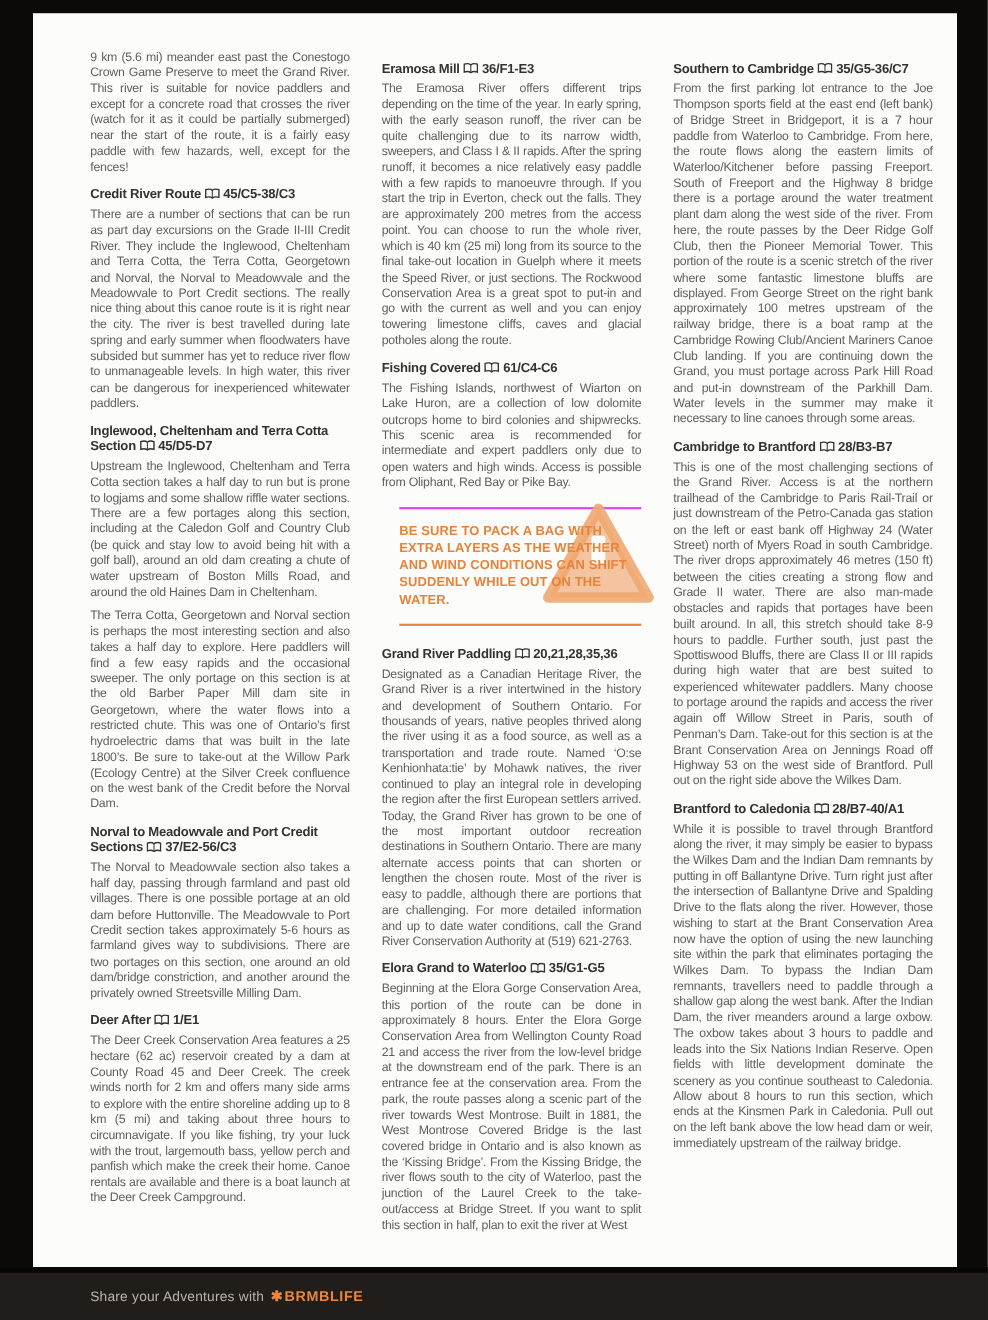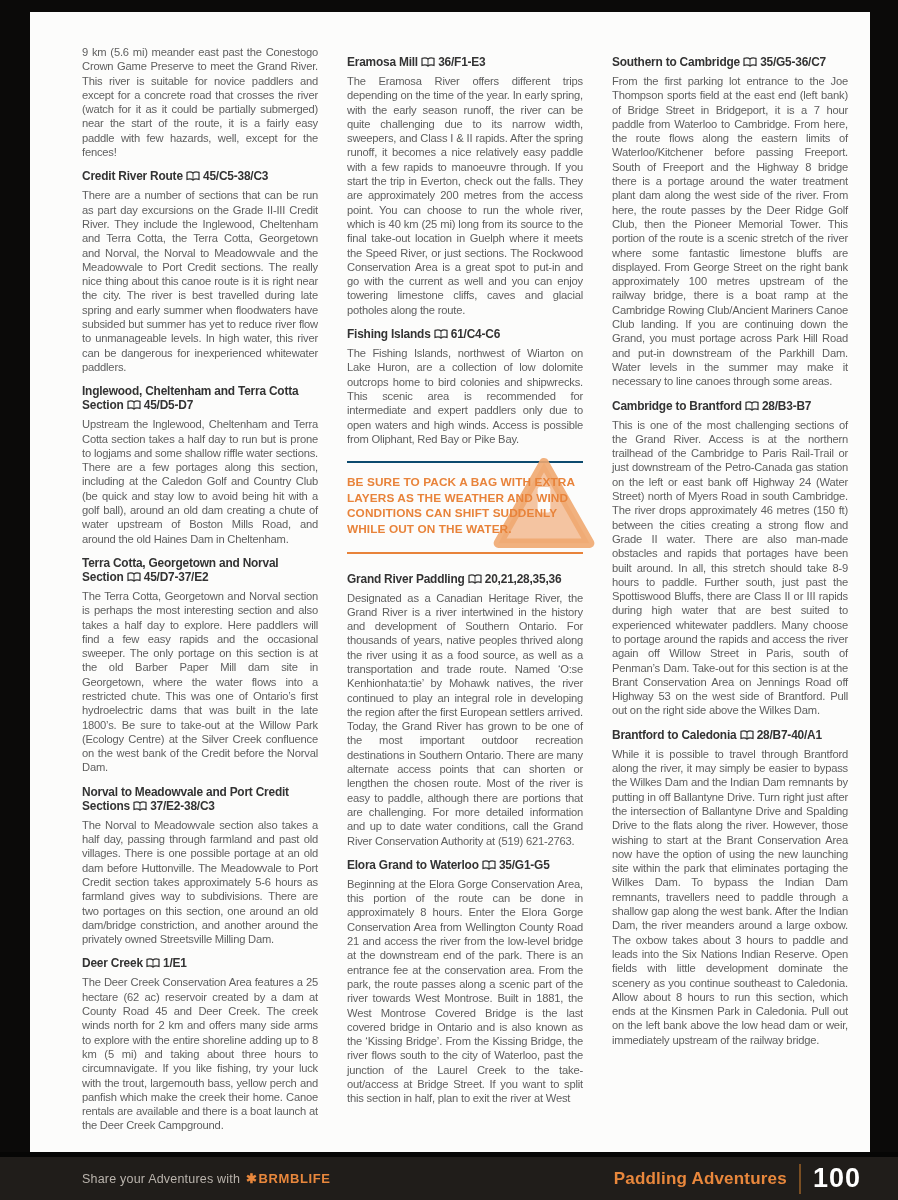--- a/index.html
+++ b/index.html
@@ -19,35 +19,35 @@
     font-size:11.2px; line-height:14.3px; color:#5e5e5e;
     text-align:justify; letter-spacing:-0.2px; margin:0 0 7px 0;
   }
   h3.sec-h {
     font-size:11.9px; line-height:14px; color:#333; font-weight:bold;
     letter-spacing:-0.2px; margin:10px 0 5px 0;
   }
   .sec-ref { white-space:nowrap; }
   .map-icon { width:14px; height:10px; color:#333; vertical-align:-1px; }
   .callout {
-    position:relative; margin:15px 0 18px 0;
-    border-top:2px solid #0c4a6e; border-bottom:2px solid #e8833a;
+    position:relative; margin:15px 0 18px 16px;
+    border-top:2px solid #d946ef; border-bottom:2px solid #e8833a;
     padding:12px 0 14px 0;
   }
   .warn-tri { position:absolute; width:106px; height:98px; right:-14px; top:-8px; z-index:0; }
   .callout-text {
     position:relative; z-index:1; margin:0;
     color:#e8833a; font-weight:bold; font-size:11.8px; line-height:15.6px;
     letter-spacing:0.1px; text-align:left;
   }
   footer {
     position:absolute; left:0; right:0; bottom:0; height:48px;
     background:#201d1a; border-top:5px solid #060605;
     display:flex; align-items:center; justify-content:space-between;
-    padding:0 37px 0 82px;
+    padding:0 24px 0 82px;
     margin-top:44px;
   }
   .f-left { color:#b9b3ac; font-size:12.5px; letter-spacing:0.2px; }
   .hashtag { color:#e8873c; font-weight:bold; font-size:13px; letter-spacing:0.6px; margin-left:6px; }
   .logo-glyph { font-size:13px; margin-right:1px; }
   .f-right { display:flex; align-items:center; }
   .f-section { color:#e8873c; font-size:17px; font-weight:bold; letter-spacing:0.2px; }
   .f-div { width:2px; height:30px; background:#7a4e22; margin:0 12px; }
   .f-num { color:#ffffff; font-size:27px; font-weight:bold; letter-spacing:1px; }
 </style>
@@ -61,43 +61,39 @@
         <h3 class="sec-h"><span>Credit River Route</span> <svg class="map-icon" viewBox="0 0 18 13" aria-hidden="true">
             <path d="M9 2.6 C7 0.9 4 0.9 1.2 1.8 L1.2 11 C4 10.1 7 10.1 9 11.8 C11 10.1 14 10.1 16.8 11 L16.8 1.8 C14 0.9 11 0.9 9 2.6 Z" fill="none" stroke="currentColor" stroke-width="1.6"></path>
             <line x1="9" y1="2.6" x2="9" y2="11.8" stroke="currentColor" stroke-width="1.2"></line>
           </svg> <span class="sec-ref">45/C5-38/C3</span></h3>
         <p class="body-p">There are a number of sections that can be run as part day excursions on the Grade II-III Credit River. They include the Inglewood, Cheltenham and Terra Cotta, the Terra Cotta, Georgetown and Norval, the Norval to Meadowvale and the Meadowvale to Port Credit sections. The really nice thing about this canoe route is it is right near the city. The river is best travelled during late spring and early summer when floodwaters have subsided but summer has yet to reduce river flow to unmanageable levels. In high water, this river can be dangerous for inexperienced whitewater paddlers.</p>
         <h3 class="sec-h"><span>Inglewood, Cheltenham and Terra Cotta Section</span> <svg class="map-icon" viewBox="0 0 18 13" aria-hidden="true">
             <path d="M9 2.6 C7 0.9 4 0.9 1.2 1.8 L1.2 11 C4 10.1 7 10.1 9 11.8 C11 10.1 14 10.1 16.8 11 L16.8 1.8 C14 0.9 11 0.9 9 2.6 Z" fill="none" stroke="currentColor" stroke-width="1.6"></path>
             <line x1="9" y1="2.6" x2="9" y2="11.8" stroke="currentColor" stroke-width="1.2"></line>
           </svg> <span class="sec-ref">45/D5-D7</span></h3>
         <p class="body-p">Upstream the Inglewood, Cheltenham and Terra Cotta section takes a half day to run but is prone to logjams and some shallow riffle water sections. There are a few portages along this section, including at the Caledon Golf and Country Club (be quick and stay low to avoid being hit with a golf ball), around an old dam creating a chute of water upstream of Boston Mills Road, and around the old Haines Dam in Cheltenham.</p>
-        <h3 class="sec-h"><span>Terra Cotta, Georgetown and Norval Section</span> <svg class="map-icon" viewBox="0 0 18 13" aria-hidden="true">
-            <path d="M9 2.6 C7 0.9 4 0.9 1.2 1.8 L1.2 11 C4 10.1 7 10.1 9 11.8 C11 10.1 14 10.1 16.8 11 L16.8 1.8 C14 0.9 11 0.9 9 2.6 Z" fill="none" stroke="currentColor" stroke-width="1.6"></path>
-            <line x1="9" y1="2.6" x2="9" y2="11.8" stroke="currentColor" stroke-width="1.2"></line>
-          </svg> <span class="sec-ref">45/D7-37/E2</span></h3>
         <p class="body-p">The Terra Cotta, Georgetown and Norval section is perhaps the most interesting section and also takes a half day to explore. Here paddlers will find a few easy rapids and the occasional sweeper. The only portage on this section is at the old Barber Paper Mill dam site in Georgetown, where the water flows into a restricted chute. This was one of Ontario’s first hydroelectric dams that was built in the late 1800’s. Be sure to take-out at the Willow Park (Ecology Centre) at the Silver Creek confluence on the west bank of the Credit before the Norval Dam.</p>
         <h3 class="sec-h"><span>Norval to Meadowvale and Port Credit Sections</span> <svg class="map-icon" viewBox="0 0 18 13" aria-hidden="true">
             <path d="M9 2.6 C7 0.9 4 0.9 1.2 1.8 L1.2 11 C4 10.1 7 10.1 9 11.8 C11 10.1 14 10.1 16.8 11 L16.8 1.8 C14 0.9 11 0.9 9 2.6 Z" fill="none" stroke="currentColor" stroke-width="1.6"></path>
             <line x1="9" y1="2.6" x2="9" y2="11.8" stroke="currentColor" stroke-width="1.2"></line>
-          </svg> <span class="sec-ref">37/E2-38/C3</span></h3>
+          </svg> <span class="sec-ref">37/E2-56/C3</span></h3>
         <p class="body-p">The Norval to Meadowvale section also takes a half day, passing through farmland and past old villages. There is one possible portage at an old dam before Huttonville. The Meadowvale to Port Credit section takes approximately 5-6 hours as farmland gives way to subdivisions. There are two portages on this section, one around an old dam/bridge constriction, and another around the privately owned Streetsville Milling Dam.</p>
-        <h3 class="sec-h"><span>Deer Creek</span> <svg class="map-icon" viewBox="0 0 18 13" aria-hidden="true">
+        <h3 class="sec-h"><span>Deer After</span> <svg class="map-icon" viewBox="0 0 18 13" aria-hidden="true">
             <path d="M9 2.6 C7 0.9 4 0.9 1.2 1.8 L1.2 11 C4 10.1 7 10.1 9 11.8 C11 10.1 14 10.1 16.8 11 L16.8 1.8 C14 0.9 11 0.9 9 2.6 Z" fill="none" stroke="currentColor" stroke-width="1.6"></path>
             <line x1="9" y1="2.6" x2="9" y2="11.8" stroke="currentColor" stroke-width="1.2"></line>
           </svg> <span class="sec-ref">1/E1</span></h3>
         <p class="body-p">The Deer Creek Conservation Area features a 25 hectare (62 ac) reservoir created by a dam at County Road 45 and Deer Creek. The creek winds north for 2 km and offers many side arms to explore with the entire shoreline adding up to 8 km (5 mi) and taking about three hours to circumnavigate. If you like fishing, try your luck with the trout, largemouth bass, yellow perch and panfish which make the creek their home. Canoe rentals are available and there is a boat launch at the Deer Creek Campground.</p>
       </div>
       <div class="column">
         <h3 class="sec-h"><span>Eramosa Mill</span> <svg class="map-icon" viewBox="0 0 18 13" aria-hidden="true">
             <path d="M9 2.6 C7 0.9 4 0.9 1.2 1.8 L1.2 11 C4 10.1 7 10.1 9 11.8 C11 10.1 14 10.1 16.8 11 L16.8 1.8 C14 0.9 11 0.9 9 2.6 Z" fill="none" stroke="currentColor" stroke-width="1.6"></path>
             <line x1="9" y1="2.6" x2="9" y2="11.8" stroke="currentColor" stroke-width="1.2"></line>
           </svg> <span class="sec-ref">36/F1-E3</span></h3>
         <p class="body-p">The Eramosa River offers different trips depending on the time of the year. In early spring, with the early season runoff, the river can be quite challenging due to its narrow width, sweepers, and Class I &amp; II rapids. After the spring runoff, it becomes a nice relatively easy paddle with a few rapids to manoeuvre through. If you start the trip in Everton, check out the falls. They are approximately 200 metres from the access point. You can choose to run the whole river, which is 40 km (25 mi) long from its source to the final take-out location in Guelph where it meets the Speed River, or just sections. The Rockwood Conservation Area is a great spot to put-in and go with the current as well and you can enjoy towering limestone cliffs, caves and glacial potholes along the route.</p>
-        <h3 class="sec-h"><span>Fishing Islands</span> <svg class="map-icon" viewBox="0 0 18 13" aria-hidden="true">
+        <h3 class="sec-h"><span>Fishing Covered</span> <svg class="map-icon" viewBox="0 0 18 13" aria-hidden="true">
             <path d="M9 2.6 C7 0.9 4 0.9 1.2 1.8 L1.2 11 C4 10.1 7 10.1 9 11.8 C11 10.1 14 10.1 16.8 11 L16.8 1.8 C14 0.9 11 0.9 9 2.6 Z" fill="none" stroke="currentColor" stroke-width="1.6"></path>
             <line x1="9" y1="2.6" x2="9" y2="11.8" stroke="currentColor" stroke-width="1.2"></line>
           </svg> <span class="sec-ref">61/C4-C6</span></h3>
         <p class="body-p">The Fishing Islands, northwest of Wiarton on Lake Huron, are a collection of low dolomite outcrops home to bird colonies and shipwrecks. This scenic area is recommended for intermediate and expert paddlers only due to open waters and high winds. Access is possible from Oliphant, Red Bay or Pike Bay.</p>
         <div class="callout">
           <svg class="warn-tri" viewBox="0 0 100 92" aria-hidden="true">
             <path d="M50 7 L93 83 L7 83 Z" fill="#F2BA90" fill-opacity="0.85" stroke="#EFA870" stroke-opacity="0.9" stroke-width="9" stroke-linejoin="round"></path>
             <rect x="44" y="30" width="12" height="24" rx="2" fill="#FCFCFB"></rect>
           </svg>
           <p class="callout-text">BE SURE TO PACK A BAG WITH EXTRA LAYERS AS THE WEATHER AND WIND CONDITIONS CAN SHIFT SUDDENLY WHILE OUT ON THE WATER.</p>
@@ -130,18 +126,13 @@
           </svg> <span class="sec-ref">28/B7-40/A1</span></h3>
         <p class="body-p">While it is possible to travel through Brantford along the river, it may simply be easier to bypass the Wilkes Dam and the Indian Dam remnants by putting in off Ballantyne Drive. Turn right just after the intersection of Ballantyne Drive and Spalding Drive to the flats along the river. However, those wishing to start at the Brant Conservation Area now have the option of using the new launching site within the park that eliminates portaging the Wilkes Dam. To bypass the Indian Dam remnants, travellers need to paddle through a shallow gap along the west bank. After the Indian Dam, the river meanders around a large oxbow. The oxbow takes about 3 hours to paddle and leads into the Six Nations Indian Reserve. Open fields with little development dominate the scenery as you continue southeast to Caledonia. Allow about 8 hours to run this section, which ends at the Kinsmen Park in Caledonia. Pull out on the left bank above the low head dam or weir, immediately upstream of the railway bridge.</p>
       </div>
     </div>
 </div>
 
 <footer>
   <div class="f-left">
     <span>Share your Adventures with</span><span class="hashtag"><span class="logo-glyph">✱</span><span>BRMBLIFE</span></span>
   </div>
-  <div class="f-right">
-    <span class="f-section">Paddling Adventures</span>
-    <span class="f-div"></span>
-    <span class="f-num">100</span>
-  </div>
 </footer>
 
 </body></html>

